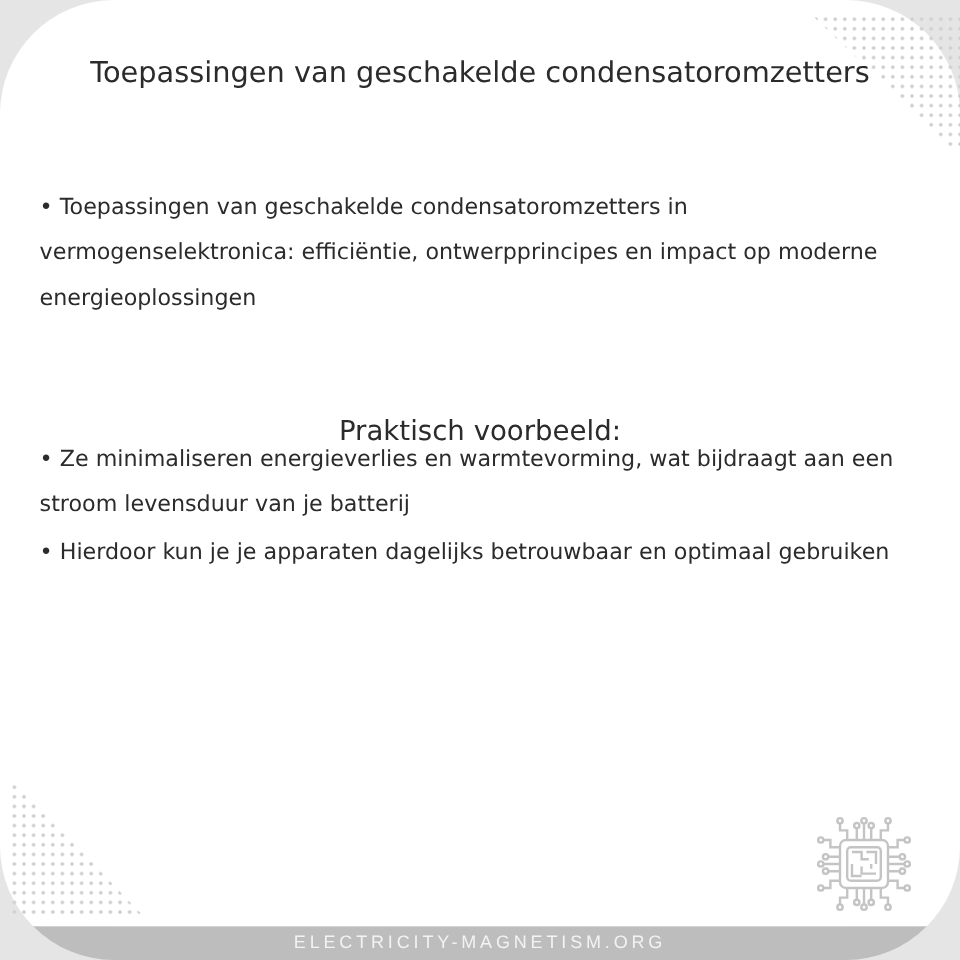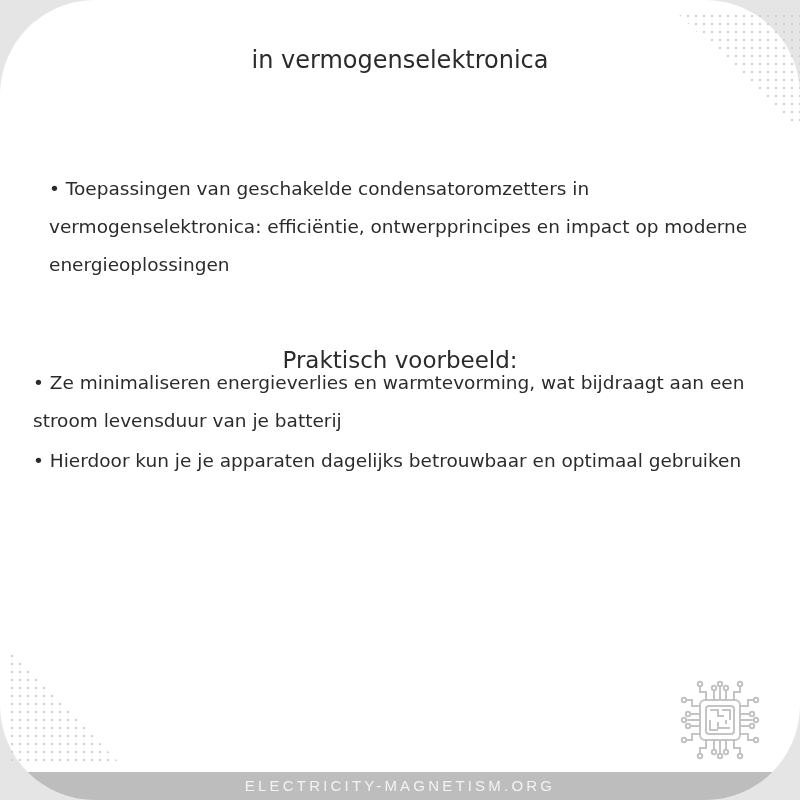--- a/index.html
+++ b/index.html
@@ -43,21 +43,21 @@
     }
     .title {
       position: absolute; left: 0; top: 38px; width: 800px;
       text-align: center; color: #2b2b2b;
       font-size: 24px; line-height: 44px;
       font-family: "DejaVu Sans", sans-serif;
     }
     .intro {
       position: absolute; left: 33px; top: 154px; width: 740px;
       color: #2b2b2b; font-size: 18.5px; line-height: 38px;
-      margin: 16px;
+      margin: 0;
     }
     .subhead {
       position: absolute; left: 0; top: 300px; width: 800px;
       text-align: center; color: #2b2b2b; font-size: 23px; line-height: 40px; margin-top: 40px;
     }
     .list {
       position: absolute; left: 33px; top: 364px; width: 760px;
       color: #2b2b2b; font-size: 18.5px; line-height: 38px;
       margin: 0; padding: 0; list-style: none;
     }
@@ -72,21 +72,21 @@
 <div class="card"></div>
 <div class="bottom-wrap">
   <div class="white"></div>
   <div class="grey"></div>
 </div>
 
 <div class="dots dots-tr"></div>
 <div class="dots dots-bl"></div>
 
 <div class="title">
-  <div>in vermogenselektronica</div>
+  <div>Toepassingen van geschakelde condensatoromzetters</div>
 </div>
 
 <p class="intro">
   <span>•</span>
   <span>Toepassingen van geschakelde condensatoromzetters in vermogenselektronica: efficiëntie, ontwerpprincipes en impact op moderne energieoplossingen</span>
 </p>
 
 <div class="subhead">Praktisch voorbeeld:</div>
 
 <ul class="list">

